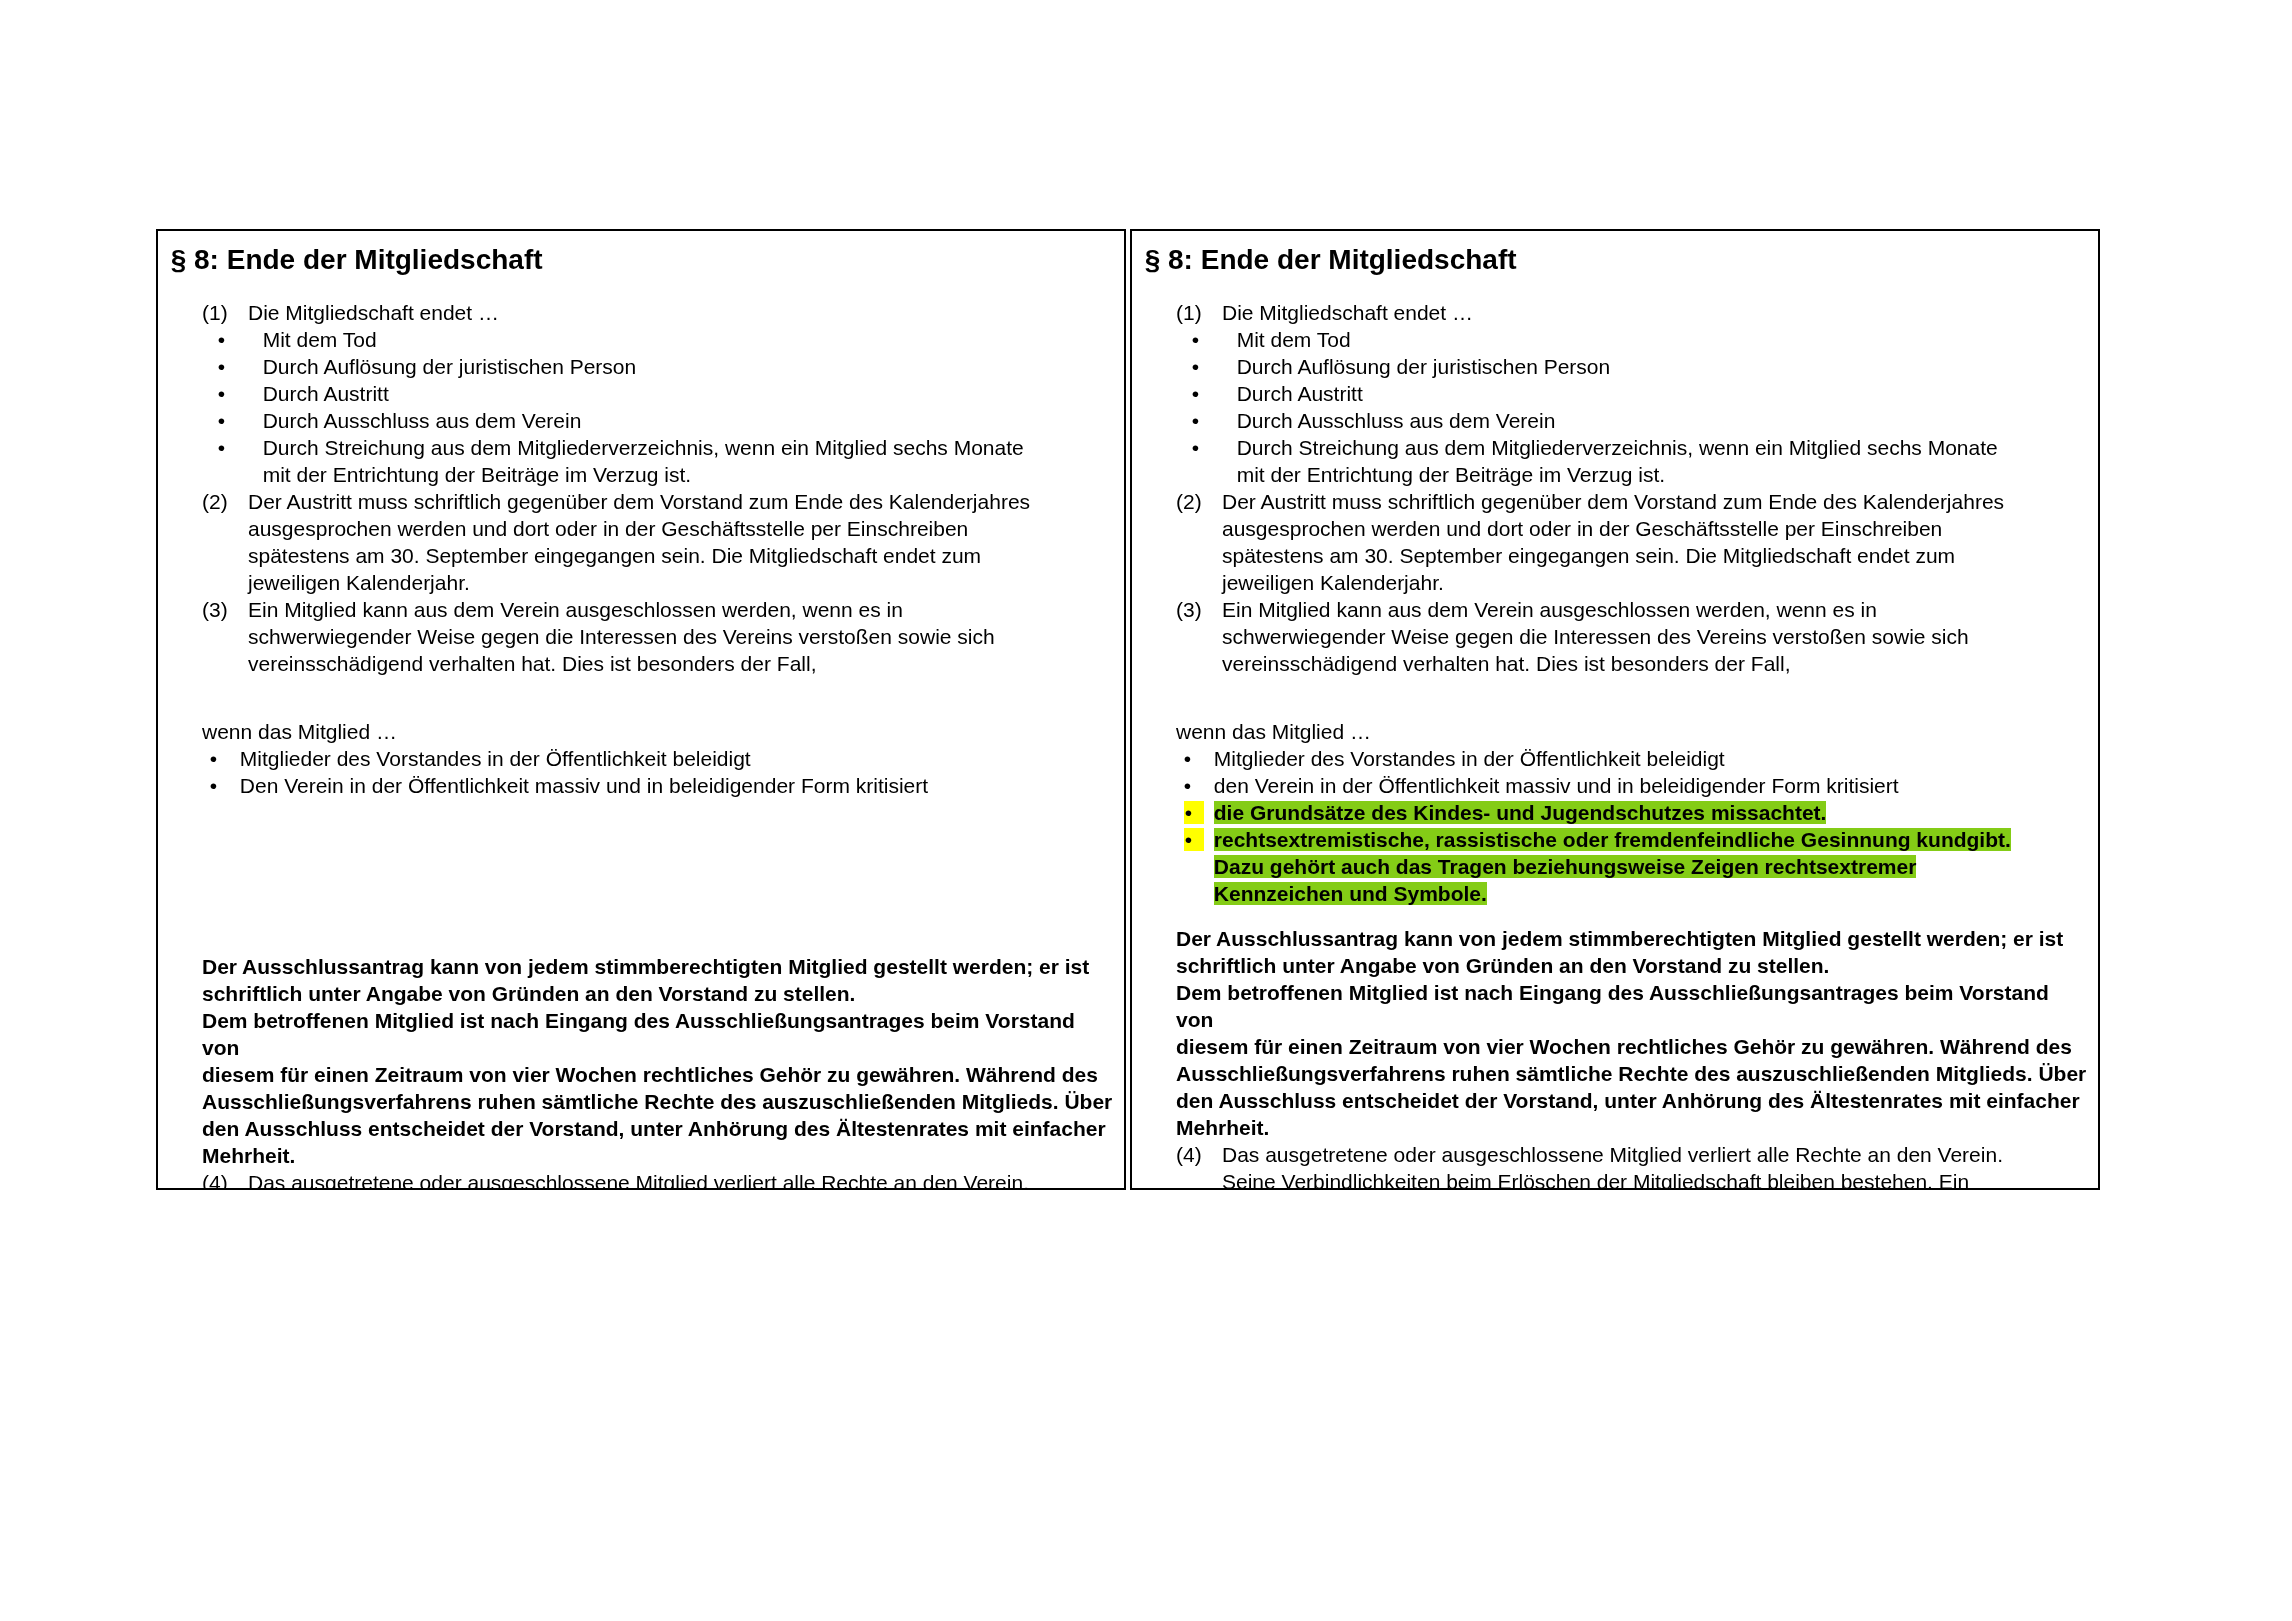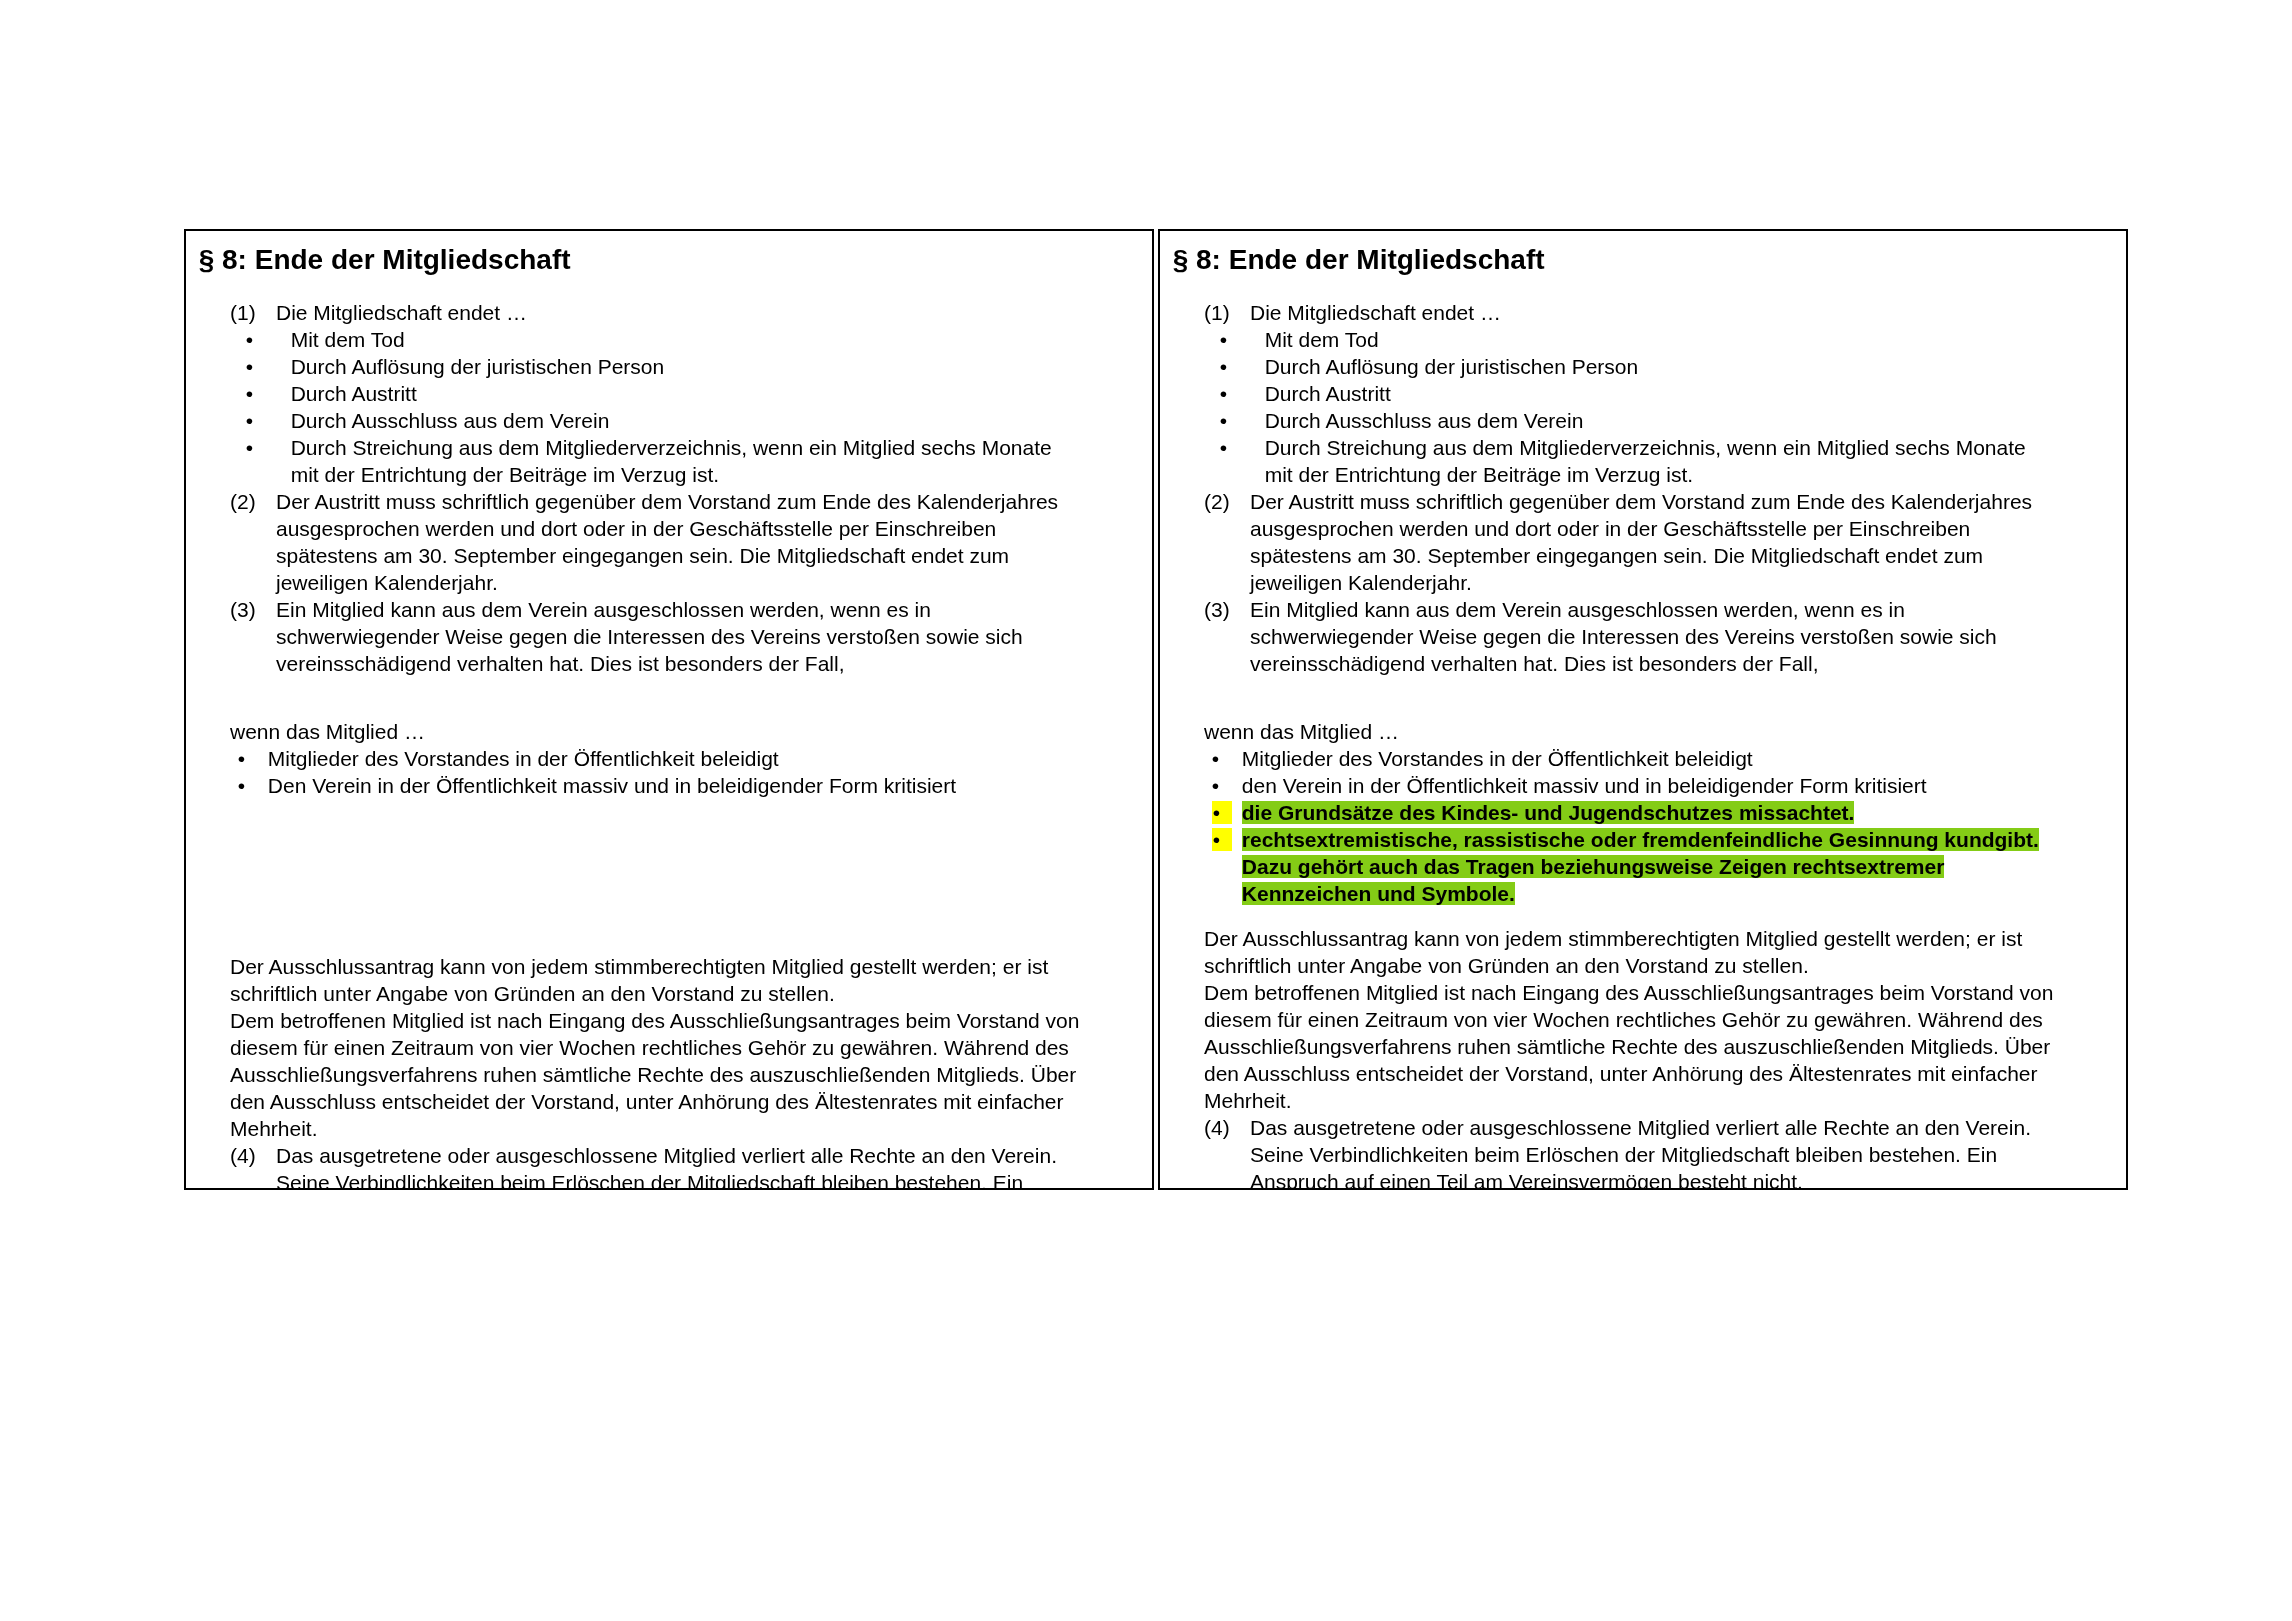--- a/index.html
+++ b/index.html
@@ -1,35 +1,35 @@
 <!DOCTYPE html>
 <html><head>
 <meta charset="utf-8">
 <style>
   html,body{margin:0;padding:0;background:#fff;}
   .page{position:relative;width:2293px;height:1621px;background:#ffffff;
         font-family:"Liberation Sans","DejaVu Sans",sans-serif;color:#000;}
   .panel{position:absolute;top:229px;width:970px;height:961px;border:2px solid #000;
-         box-sizing:border-box;background:#fff;overflow:hidden;margin-left:28px;}
+         box-sizing:border-box;background:#fff;overflow:hidden;}
   .panel-left{left:156px;}
   .panel-right{left:1130px;}
   .title{font-size:28px;font-weight:bold;line-height:33px;padding:11.8px 11.8px 0 12.7px;}
   .content{margin-top:23.5px;padding:0 9.8px 0 44px;font-size:21px;line-height:27px;}
   .row{display:flex;align-items:flex-start;}
   .num{flex:0 0 46px;}
   .nbody{flex:1;white-space:pre-line;}
   .b2{padding-left:15.7px;}
   .b2 .dot{flex:0 0 45px;}
   .b1{padding-left:7.8px;}
   .b1 .dot{flex:0 0 30px;}
   .tbody{flex:1;white-space:pre-line;}
   .intro{margin-top:41px;}
   .spacer-l{height:154px;}
   .spacer-r{height:17.6px;}
-  .para{white-space:pre-line;}
+  .para{white-space:pre-line;font-weight:bold;}
   .hl{background:#84cc16;font-weight:bold;}
   .hl-chip{background:#ffff00;padding:0 11.8px 0 1px;}
 </style>
 </head>
 <body>
 
 <div class="page">
 
   <div class="panel panel-left">
     <div class="title">§ 8: Ende der Mitgliedschaft</div>

